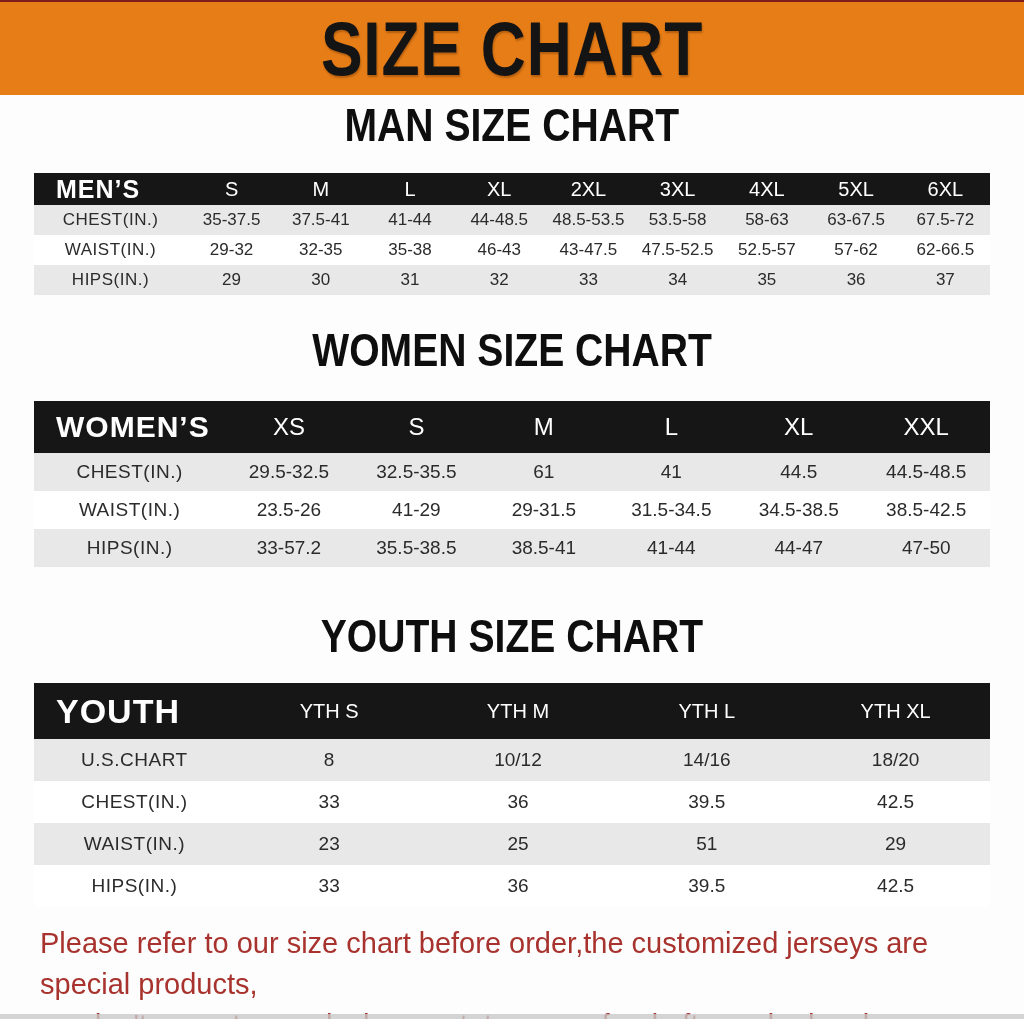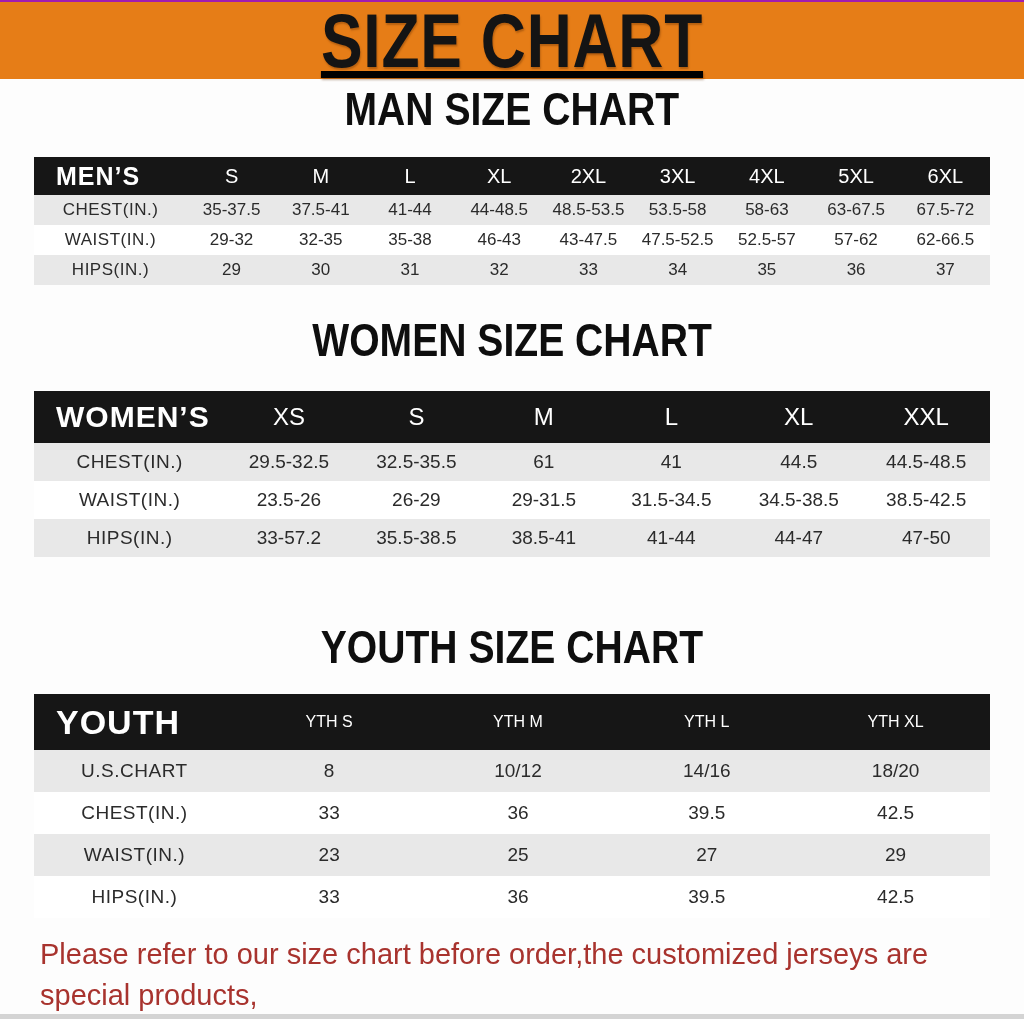--- a/index.html
+++ b/index.html
@@ -6,43 +6,42 @@
   html,body { background:#ffffff; }
   body { font-family:"Liberation Sans", sans-serif; }
 
   .page {
     width:1024px; height:1019px; position:relative; overflow:hidden;
     background:#fdfdfd; margin:0 auto;
   }
 
   
   .banner {
-    height:79px; background:var(--banner-bg,#e67d17);
+    height:95px; background:var(--banner-bg,#e67d17);
     display:flex; align-items:center; justify-content:center;
-    border-top:2px solid #a21caf;
-    text-decoration:underline;
+    border-top:2px solid #7f1d1d;
   }
   .banner-text {
     display:inline-block;
     font-size:76px; font-weight:bold; color:var(--banner-text,#141414);
     transform:scaleX(0.82); transform-origin:center;
     letter-spacing:1px; line-height:1; white-space:nowrap;
     text-shadow:1px 2px 2px rgba(90,40,0,0.35);
   }
 
   
   .section-heading { text-align:center; line-height:50px; height:50px; }
   .heading-text {
     display:inline-block; font-size:46px; font-weight:bold; color:#0e0e0e;
     transform:scaleX(0.85); transform-origin:center; white-space:nowrap;
     letter-spacing:0px;
   }
   .men-section    .section-heading { margin-top:5px; }
   .women-section  .section-heading { margin-top:30px; }
-  .youth-section  .section-heading { margin-top:65px; }
+  .youth-section  .section-heading { margin-top:44px; }
 
   
   table {
     width:956px; margin:0 auto; border-collapse:collapse; table-layout:fixed;
     color:var(--cell-text,#2b2b2b);
   }
   .men-section   table { margin-top:23px; }
   .women-section table { margin-top:26px; }
   .youth-section table { margin-top:22px; }
 
@@ -53,34 +52,34 @@
   }
   thead th.label-col {
     font-weight:bold; text-align:left; padding-left:22px; letter-spacing:1px;
   }
 
   tbody td { text-align:center; vertical-align:middle; }
   tbody td.row-label { letter-spacing:0.5px; }
   tbody tr:nth-child(odd)  { background:var(--row-alt-bg,#e8e8e8); }
   tbody tr:nth-child(even) { background:var(--row-bg,#ffffff); }
 
-  .men-section   thead tr { height:38px; }
+  .men-section   thead tr { height:32px; }
   .men-section   thead th { font-size:20px; }
   .men-section   thead th.label-col { font-size:25px; }
   .men-section   tbody tr { height:30px; font-size:17px; }
   .men-section   th.label-col, .men-section td.row-label { width:16%; }
 
   .women-section thead tr { height:52px; }
   .women-section thead th { font-size:24px; }
   .women-section thead th.label-col { font-size:30px; }
   .women-section tbody tr { height:38px; font-size:19px; }
   .women-section th.label-col, .women-section td.row-label { width:20%; }
 
   .youth-section thead tr { height:56px; }
-  .youth-section thead th { font-size:16px; }
+  .youth-section thead th { font-size:20px; }
   .youth-section thead th.label-col { font-size:34px; }
   .youth-section tbody tr { height:42px; font-size:19px; }
   .youth-section th.label-col, .youth-section td.row-label { width:21%; }
 
   
   .notice {
     margin:16px 0 0 40px; color:var(--footer-text,#a8332e);
     font-size:29px; line-height:41px; font-weight:normal;
   }
 
@@ -180,21 +179,21 @@
             <td>29.5-32.5</td>
             <td>32.5-35.5</td>
             <td>61</td>
             <td>41</td>
             <td>44.5</td>
             <td>44.5-48.5</td>
           </tr>
           <tr>
             <td class="row-label">WAIST(IN.)</td>
             <td>23.5-26</td>
-            <td>26-29</td>
+            <td>41-29</td>
             <td>29-31.5</td>
             <td>31.5-34.5</td>
             <td>34.5-38.5</td>
             <td>38.5-42.5</td>
           </tr>
           <tr>
             <td class="row-label">HIPS(IN.)</td>
             <td>33-57.2</td>
             <td>35.5-38.5</td>
             <td>38.5-41</td>
@@ -232,21 +231,21 @@
             <td class="row-label">CHEST(IN.)</td>
             <td>33</td>
             <td>36</td>
             <td>39.5</td>
             <td>42.5</td>
           </tr>
           <tr>
             <td class="row-label">WAIST(IN.)</td>
             <td>23</td>
             <td>25</td>
-            <td>27</td>
+            <td>51</td>
             <td>29</td>
           </tr>
           <tr>
             <td class="row-label">HIPS(IN.)</td>
             <td>33</td>
             <td>36</td>
             <td>39.5</td>
             <td>42.5</td>
           </tr>
         </tbody>

